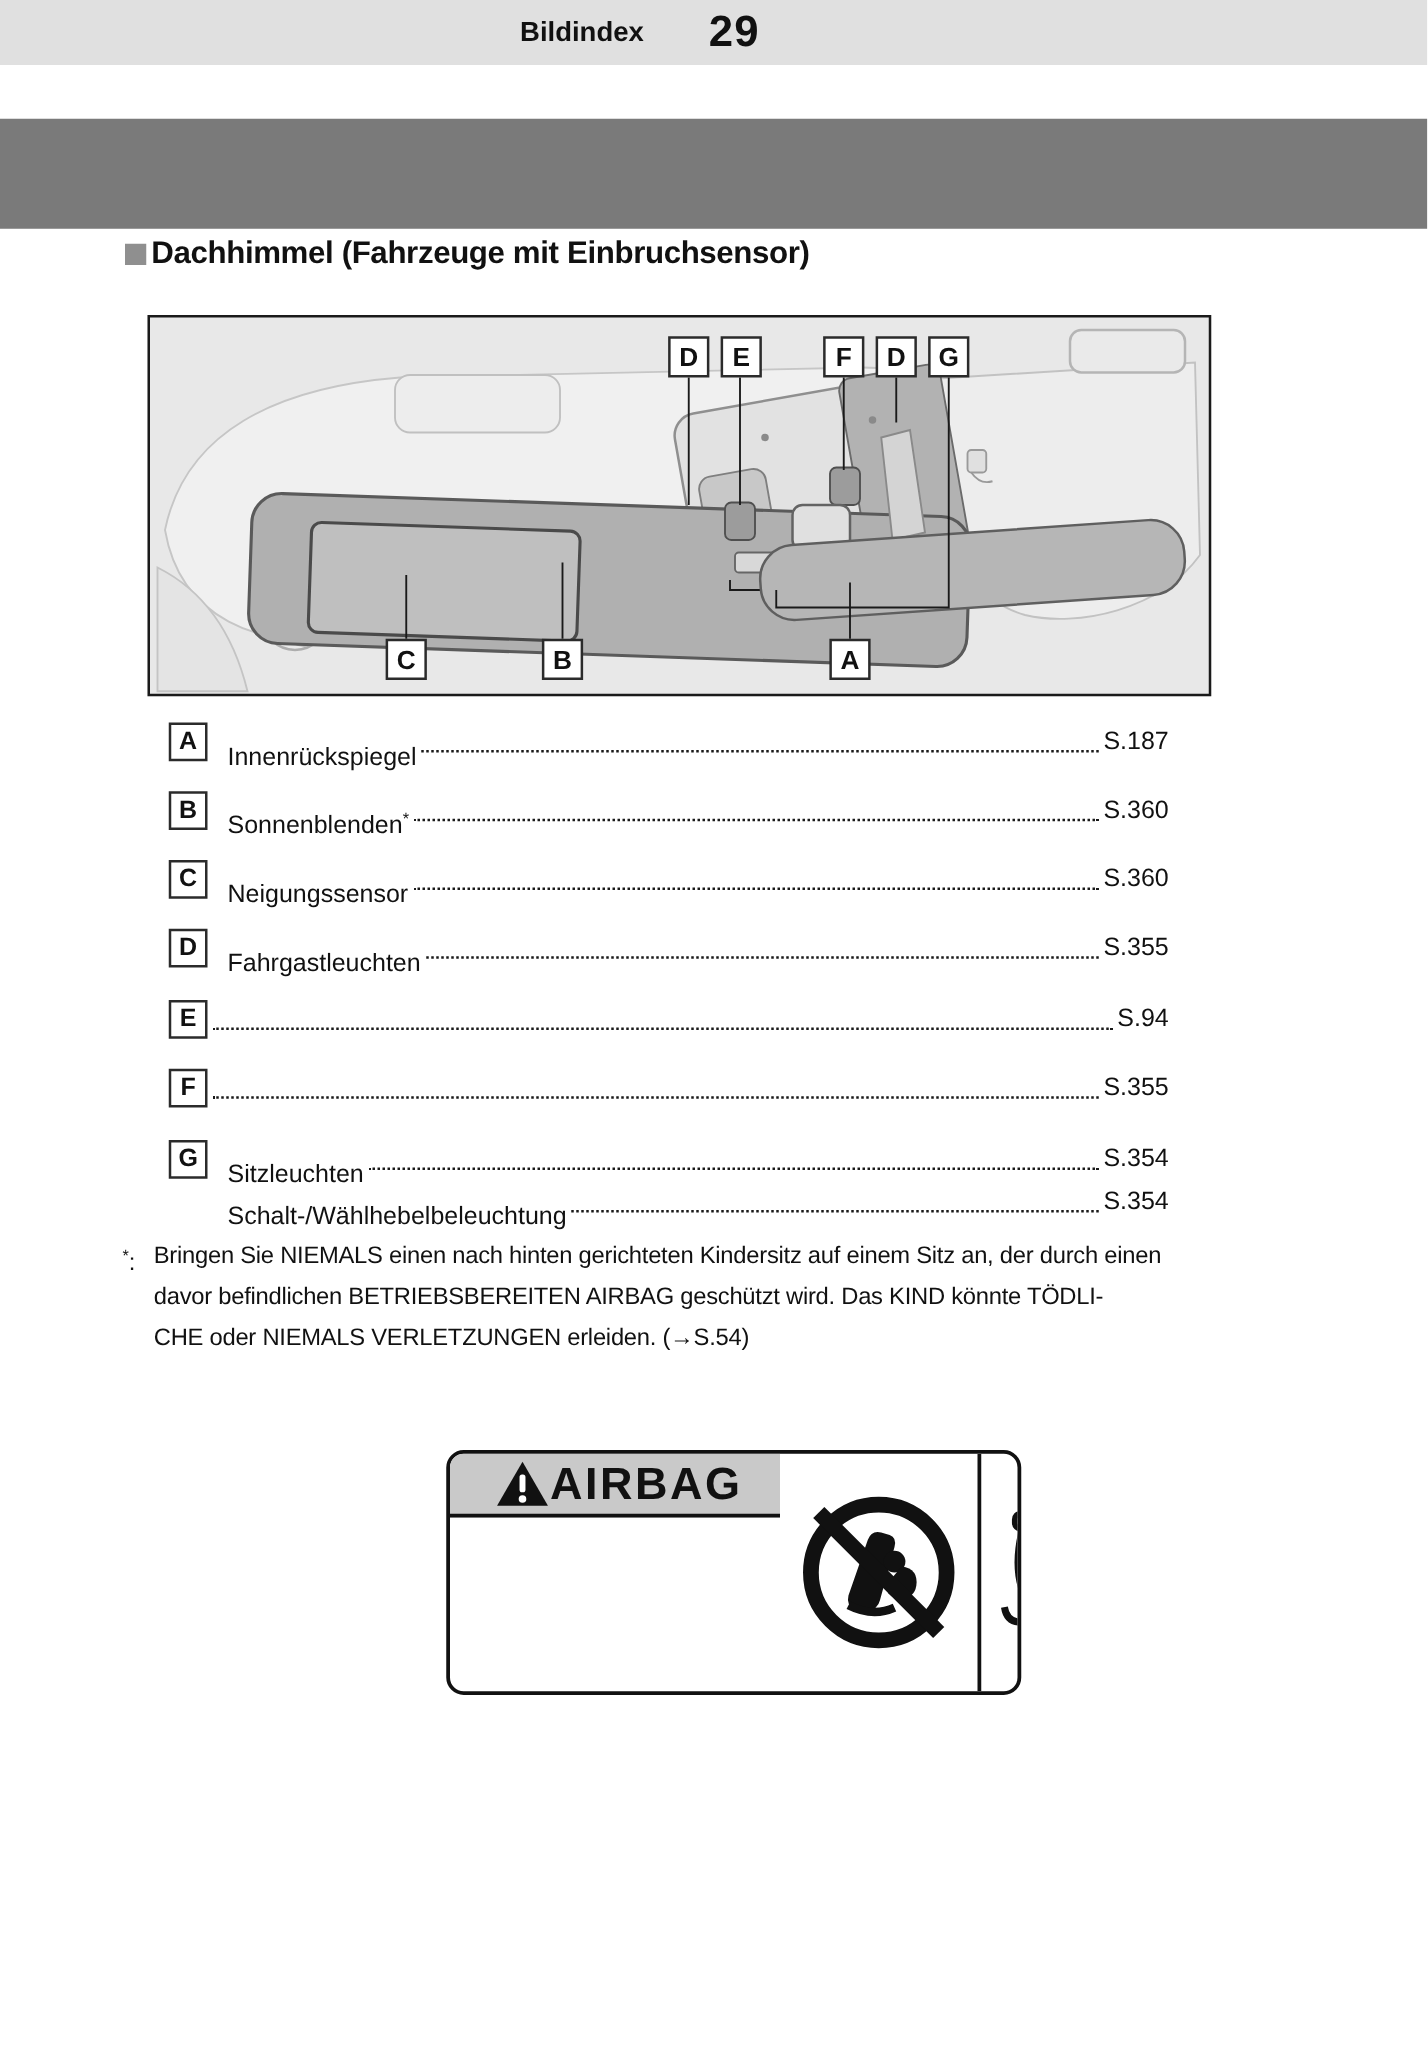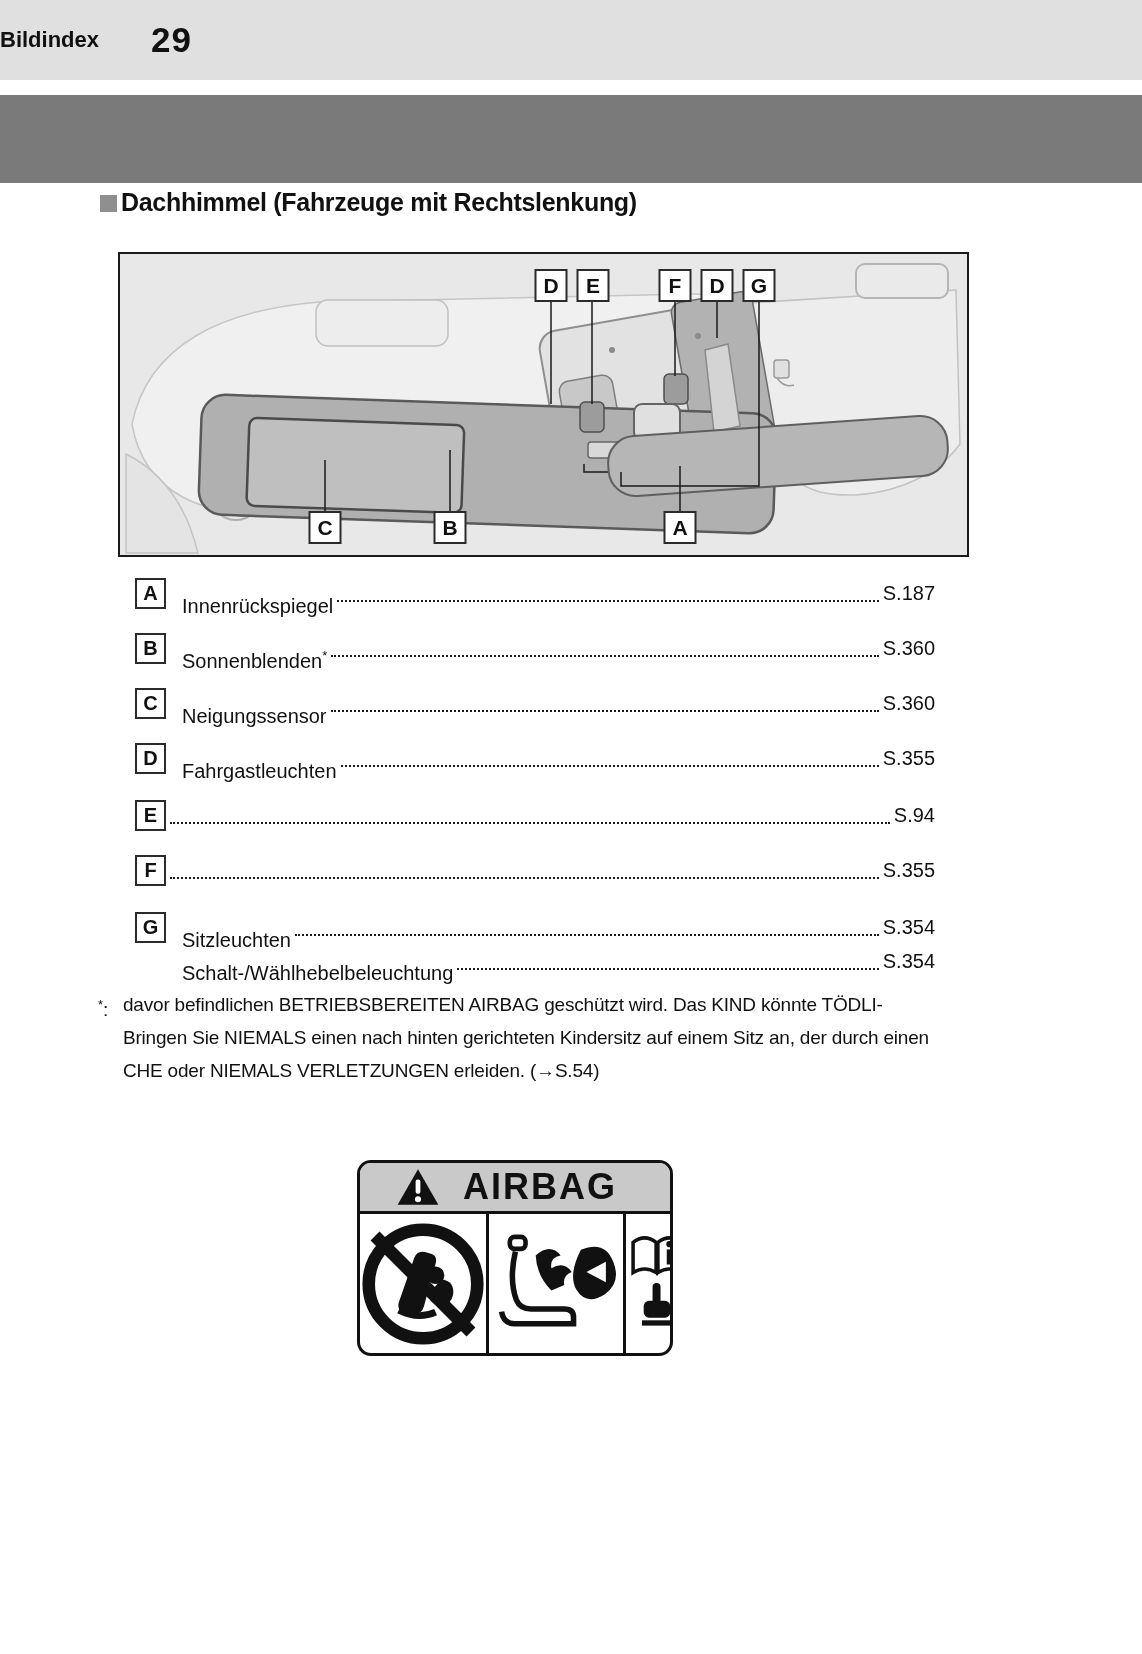--- a/index.html
+++ b/index.html
@@ -1,21 +1,21 @@
 <!DOCTYPE html>
 <html><head>
 <meta charset="utf-8">
 <style>
   html,body{margin:0;padding:0;background:#fff;}
   .page{position:relative;width:1142px;height:1654px;background:#ffffff;
         font-family:"Liberation Sans",sans-serif;color:#111;overflow:hidden;}
 
   
-  .header{position:absolute;left:0;top:0;width:100%;height:80px;background:#e0e0e0;
-          display:flex;align-items:center;justify-content:flex-start;box-sizing:border-box;
+  .header{position:absolute;left:0;top:0;width:100%;height:52px;background:#e0e0e0;
+          display:flex;align-items:center;justify-content:center;box-sizing:border-box;
           padding-right:118px;gap:52px;}
   .header-label{font-size:22px;font-weight:bold;}
   .page-number{font-size:35px;font-weight:bold;letter-spacing:1px;}
 
   
   .banner{position:absolute;left:0;top:95px;width:100%;height:88px;background:#7a7a7a;}
 
   
   .sec{position:absolute;left:100px;top:188px;display:flex;align-items:center;gap:4px;}
   .sec-square{width:17px;height:17px;background:#8f8f8f;flex:none;margin-top:2px;}
@@ -38,23 +38,23 @@
   .lead{flex:1;min-width:10px;border-bottom:2.5px dotted #1a1a1a;margin:0 4px 7px 4px;align-self:flex-end;}
   .ipage{font-size:20px;white-space:nowrap;}
 
   
   .fn{position:absolute;left:98px;top:988px;display:flex;font-size:19px;line-height:33px;}
   .fn-marker{width:25px;flex:none;}
   .fn-marker sup{font-size:13px;}
   .fn-lines div{white-space:nowrap;letter-spacing:-0.2px;}
 
   
-  .alabel{position:absolute;left:357px;top:1160px;width:316px;height:196px;border:3px solid #111;
+  .alabel{position:absolute;left:357px;top:1160px;width:460px;height:196px;border:3px solid #111;
           border-radius:14px;box-sizing:border-box;background:#fff;overflow:hidden;
-          display:flex;flex-direction:column;}
+          display:flex;flex-direction:row;}
   .ahead{height:48px;flex:none;border-bottom:3px solid #111;display:flex;align-items:center;}
   .ahead svg{margin-left:36px;flex:none;}
   .atitle{font-size:36px;font-weight:bold;letter-spacing:2px;margin:0 auto;padding-right:30px;}
   .abody{flex:1;display:flex;}
   .apanel{display:flex;align-items:center;justify-content:center;}
   .ap1{width:158px;}
   .ap2{width:148px;border-left:3px solid #111;box-sizing:border-box;}
   .ap3{flex:1;border-left:3px solid #111;box-sizing:border-box;}
 </style>
 </head>
@@ -64,21 +64,21 @@
 
   <div class="header">
     <span class="header-label">Bildindex</span>
     <span class="page-number">29</span>
   </div>
 
   <div class="banner"></div>
 
   <div class="sec">
     <span class="sec-square"></span>
-    <span class="sec-title">Dachhimmel (Fahrzeuge mit Rechtslenkung)</span>
+    <span class="sec-title">Dachhimmel (Fahrzeuge mit Einbruchsensor)</span>
   </div>
 
   <div class="diagram">
     <svg viewBox="0 0 847 301" width="847" height="301">
 
       <path d="M12,170 C28,92 100,56 200,48 L570,40 C635,40 662,68 656,112 L648,165 C615,196 520,210 430,220 L165,258 C85,266 24,240 12,170 Z" fill="#f0f0f0" stroke="#c6c6c6" stroke-width="1.5"></path>
       <rect x="196" y="46" width="132" height="46" rx="12" fill="#ededed" stroke="#c0c0c0" stroke-width="1.5"></rect>
       <path d="M6,200 C42,218 66,250 78,299 L6,299 Z" fill="#e4e4e4" stroke="#c4c4c4" stroke-width="1.5"></path>
 
       <path d="M612,50 L836,36 L840,190 C808,234 742,248 700,238 C664,228 638,192 622,146 Z" fill="#ededed" stroke="#c2c2c2" stroke-width="1.5"></path>
@@ -207,22 +207,22 @@
   </div>
   <div class="irow sub" style="top:945px">
     <span class="ilab"><span>Schalt-/Wählhebelbeleuchtung</span></span>
     <span class="lead"></span>
     <span class="ipage">S.354</span>
   </div>
 
   <div class="fn">
     <span class="fn-marker"><sup>*</sup><span>:</span></span>
     <span class="fn-lines">
+      <div>Bringen Sie NIEMALS einen nach hinten gerichteten Kindersitz auf einem Sitz an, der durch einen</div>
       <div>davor befindlichen BETRIEBSBEREITEN AIRBAG geschützt wird. Das KIND könnte TÖDLI-</div>
-      <div>Bringen Sie NIEMALS einen nach hinten gerichteten Kindersitz auf einem Sitz an, der durch einen</div>
       <div>CHE oder NIEMALS VERLETZUNGEN erleiden. (→S.54)</div>
     </span>
   </div>
 
   <div class="alabel">
     <div class="ahead" style="background:#c9c9c9">
       <svg width="44" height="38" viewBox="0 0 64 56">
         <path d="M32 2 L62 54 L2 54 Z" fill="#111"></path>
         <rect x="28.5" y="17" width="7" height="21" rx="3" fill="#fff"></rect>
         <circle cx="32" cy="46" r="4.5" fill="#fff"></circle>

